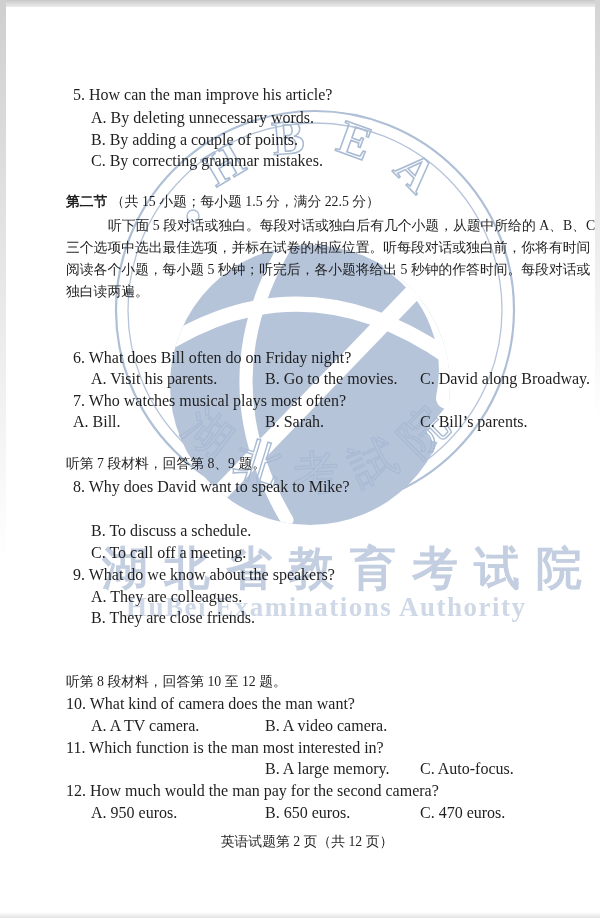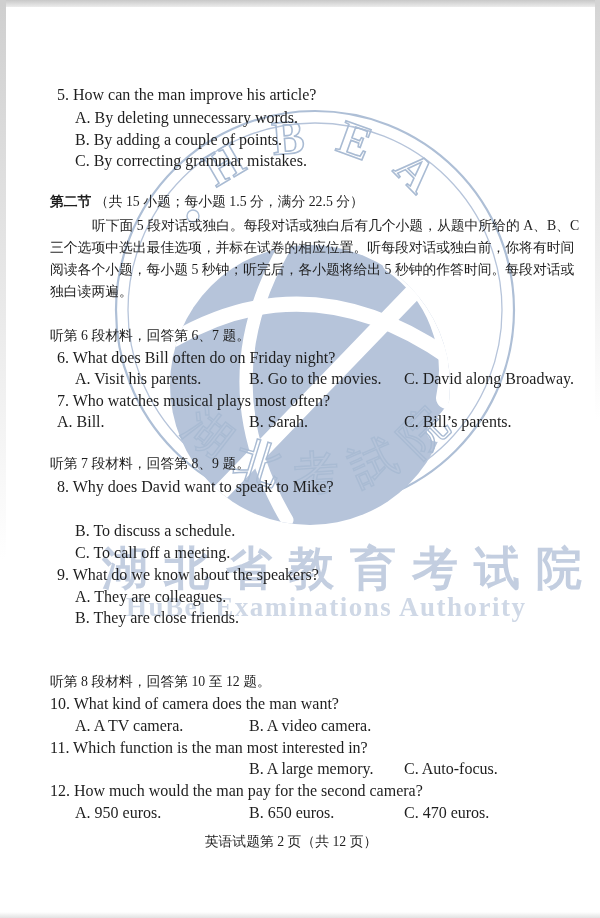--- a/index.html
+++ b/index.html
@@ -12,21 +12,21 @@
   .edge-right{right:0;top:0;width:5px;height:420px;background:linear-gradient(180deg,#d4d4d4,rgba(255,255,255,0));}
   .edge-bottom{left:0;bottom:0;width:600px;height:6px;background:linear-gradient(rgba(255,255,255,0),#e2e2e2);}
   
   .wm{position:absolute;inset:0;pointer-events:none;}
   .wm-seal{position:absolute;left:105px;top:100px;}
   .wm-cn{position:absolute;left:102px;top:538px;font-size:46px;letter-spacing:16px;
          color:#c3cee0;font-weight:bold;white-space:nowrap;font-family:Liberation Serif, serif;}
   .wm-en{position:absolute;left:126px;top:592px;font-size:27px;letter-spacing:1.5px;
          color:#cfd8e6;font-weight:bold;white-space:nowrap;}
   
-  .ln{position:absolute;white-space:nowrap;font-size:16px;}
+  .ln{position:absolute;white-space:nowrap;font-size:16px;margin-left:16px;}
   .cn{font-size:13.8px;}
   .b{font-weight:bold;}
   .footer{position:absolute;left:0;width:582px;text-align:center;font-size:13.8px;}
 </style>
 </head>
 <body>
 
 <div class="page">
 
   <div class="wm">
@@ -72,21 +72,20 @@
 
   <div class="ln cn" style="left:50px;top:193px">
     <span class="b">第二节</span>
     <span>（共 15 小题；每小题 1.5 分，满分 22.5 分）</span>
   </div>
   <div class="ln cn" style="left:92px;top:217px">听下面 5 段对话或独白。每段对话或独白后有几个小题，从题中所给的 A、B、C</div>
   <div class="ln cn" style="left:50px;top:239px">三个选项中选出最佳选项，并标在试卷的相应位置。听每段对话或独白前，你将有时间</div>
   <div class="ln cn" style="left:50px;top:261px">阅读各个小题，每小题 5 秒钟；听完后，各小题将给出 5 秒钟的作答时间。每段对话或</div>
   <div class="ln cn" style="left:50px;top:283px">独白读两遍。</div>
 
-  <div class="ln cn" style="left:50px;top:327px">听第 6 段材料，回答第 6、7 题。</div>
   <div class="ln" style="left:57px;top:349px">6. What does Bill often do on Friday night?</div>
   <div class="ln" style="left:75px;top:370px">A. Visit his parents.</div>
   <div class="ln" style="left:249px;top:370px">B. Go to the movies.</div>
   <div class="ln" style="left:404px;top:370px">C. David along Broadway.</div>
   <div class="ln" style="left:57px;top:392px">7. Who watches musical plays most often?</div>
   <div class="ln" style="left:57px;top:413px">A. Bill.</div>
   <div class="ln" style="left:249px;top:413px">B. Sarah.</div>
   <div class="ln" style="left:404px;top:413px">C. Bill’s parents.</div>
 
   <div class="ln cn" style="left:50px;top:455px">听第 7 段材料，回答第 8、9 题。</div>

